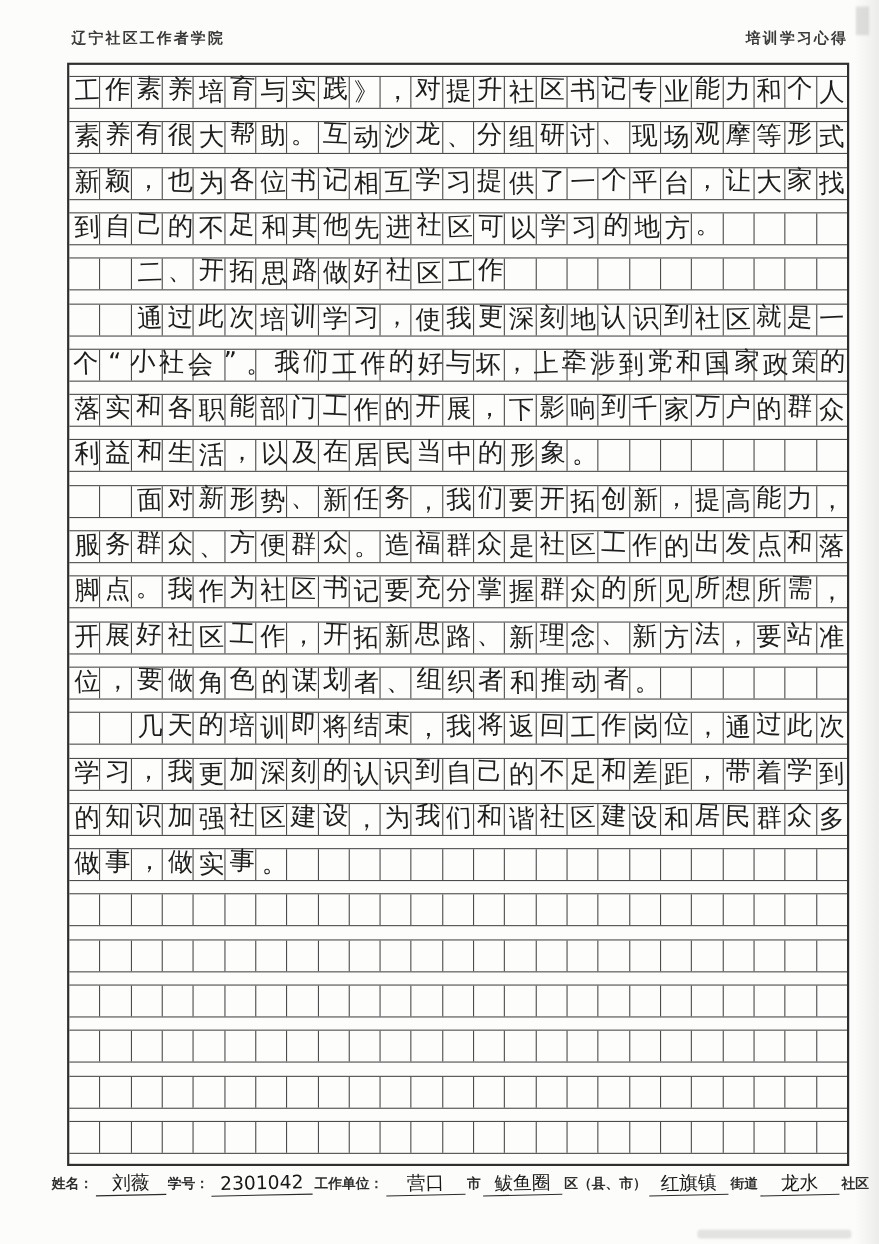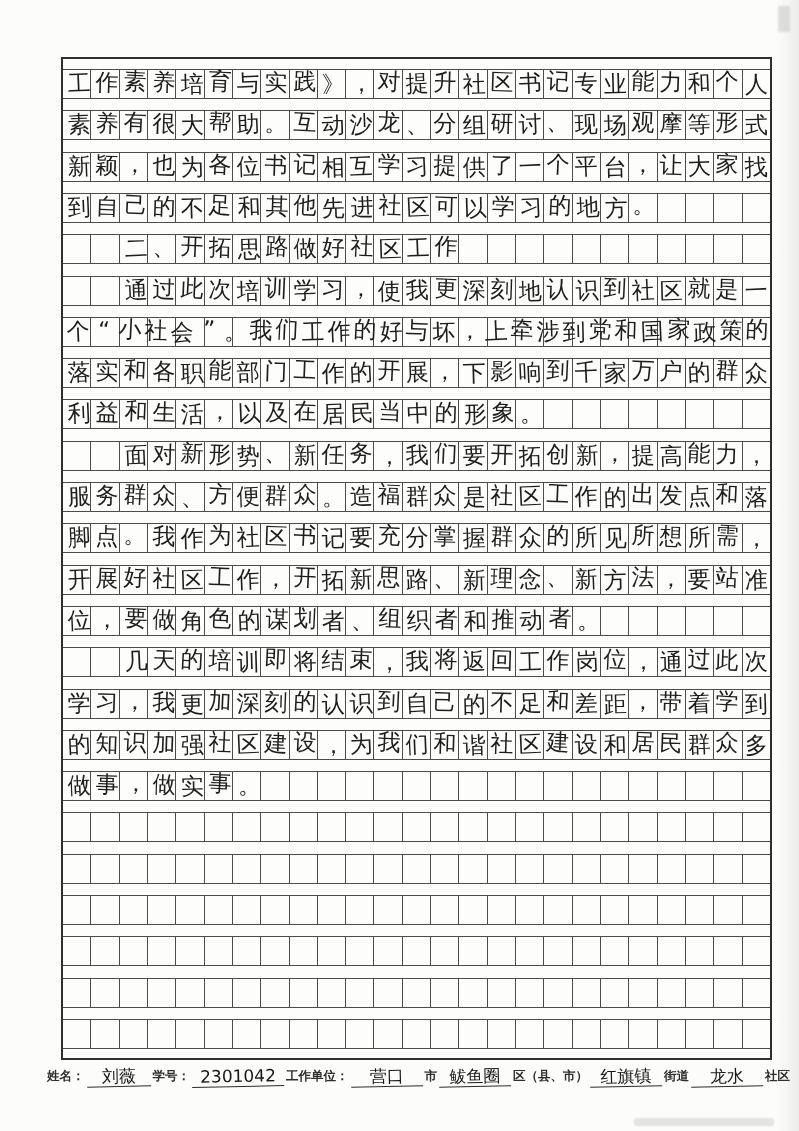--- a/index.html
+++ b/index.html
@@ -63,20 +63,24 @@
   .smudge-top-right{
     position:absolute;left:778px;top:6px;width:12px;height:26px;
     background:rgba(150,150,150,0.28);filter:blur(1px);
   }
 </style>
 </head>
 <body>
 
 <div class="page">
 
+  <div class="header">
+    <span class="h-text">辽宁社区工作者学院</span>
+    <span class="h-text">培训学习心得</span>
+  </div>
 
   <div class="grid-box">
       <div class="grid-row" style="top: 10px; height: 30px;">
         <div class="grid-cell"></div>
         <div class="grid-cell"></div>
         <div class="grid-cell"></div>
         <div class="grid-cell"></div>
         <div class="grid-cell"></div>
         <div class="grid-cell"></div>
         <div class="grid-cell"></div>

